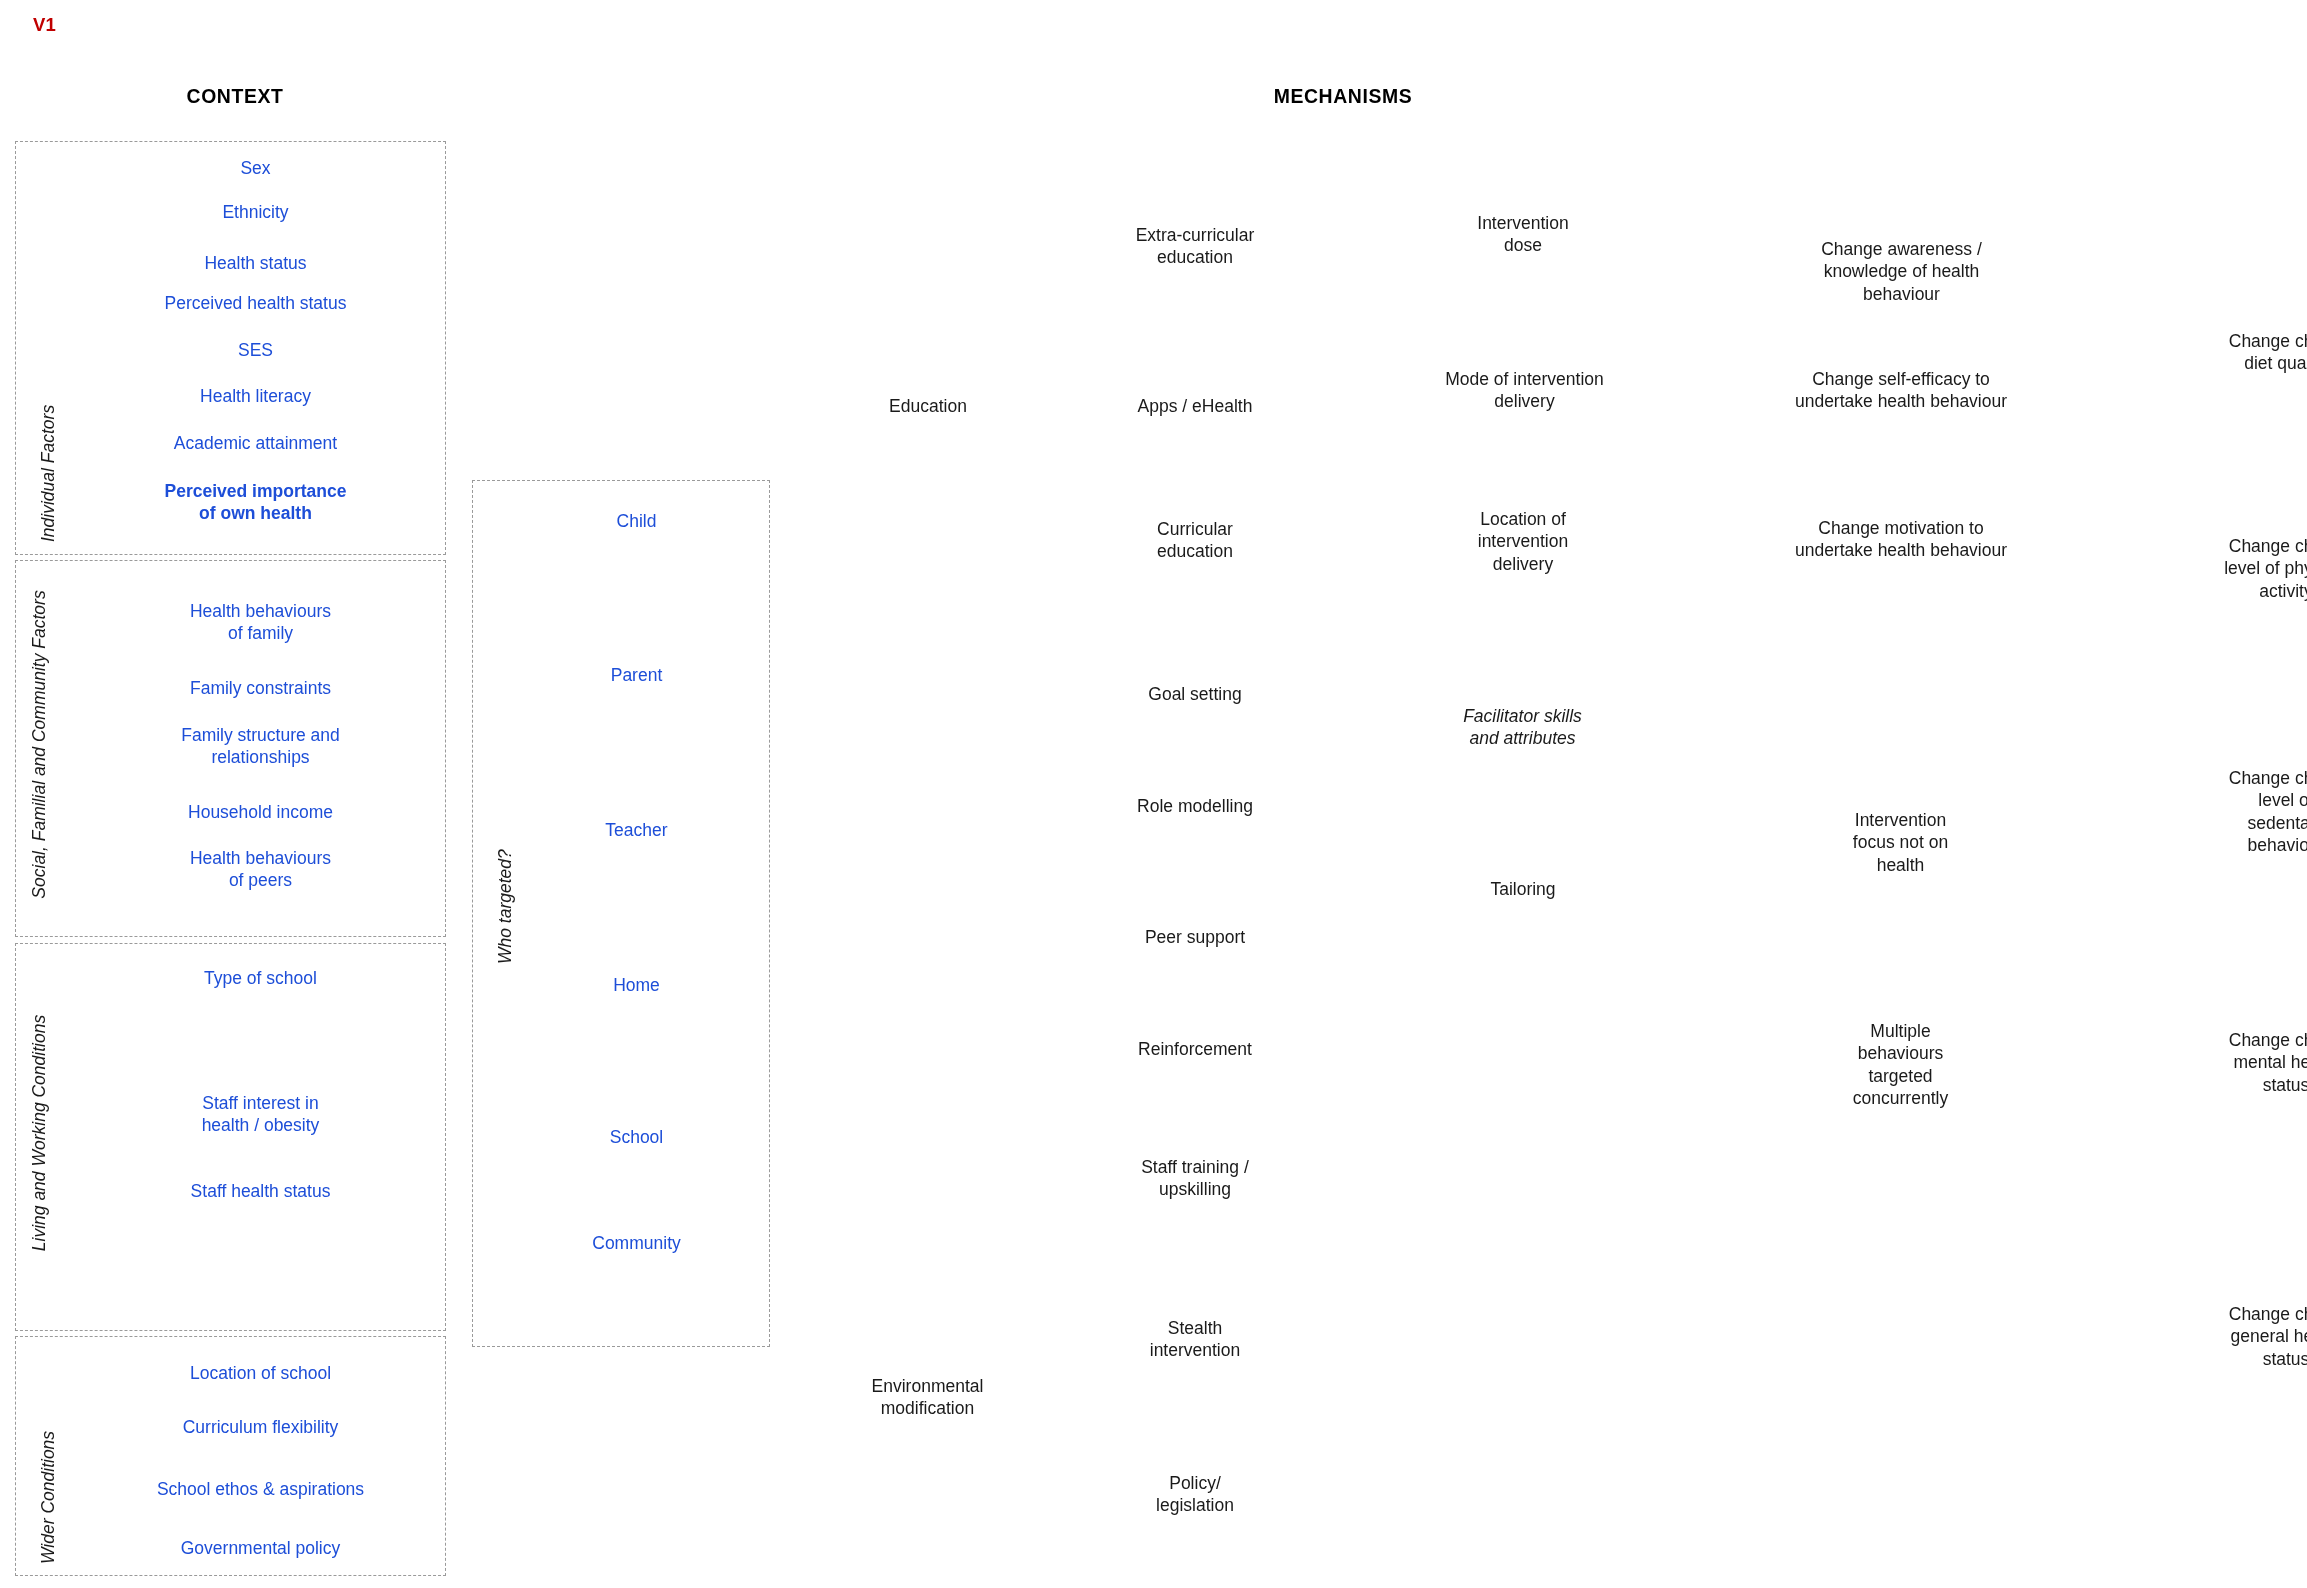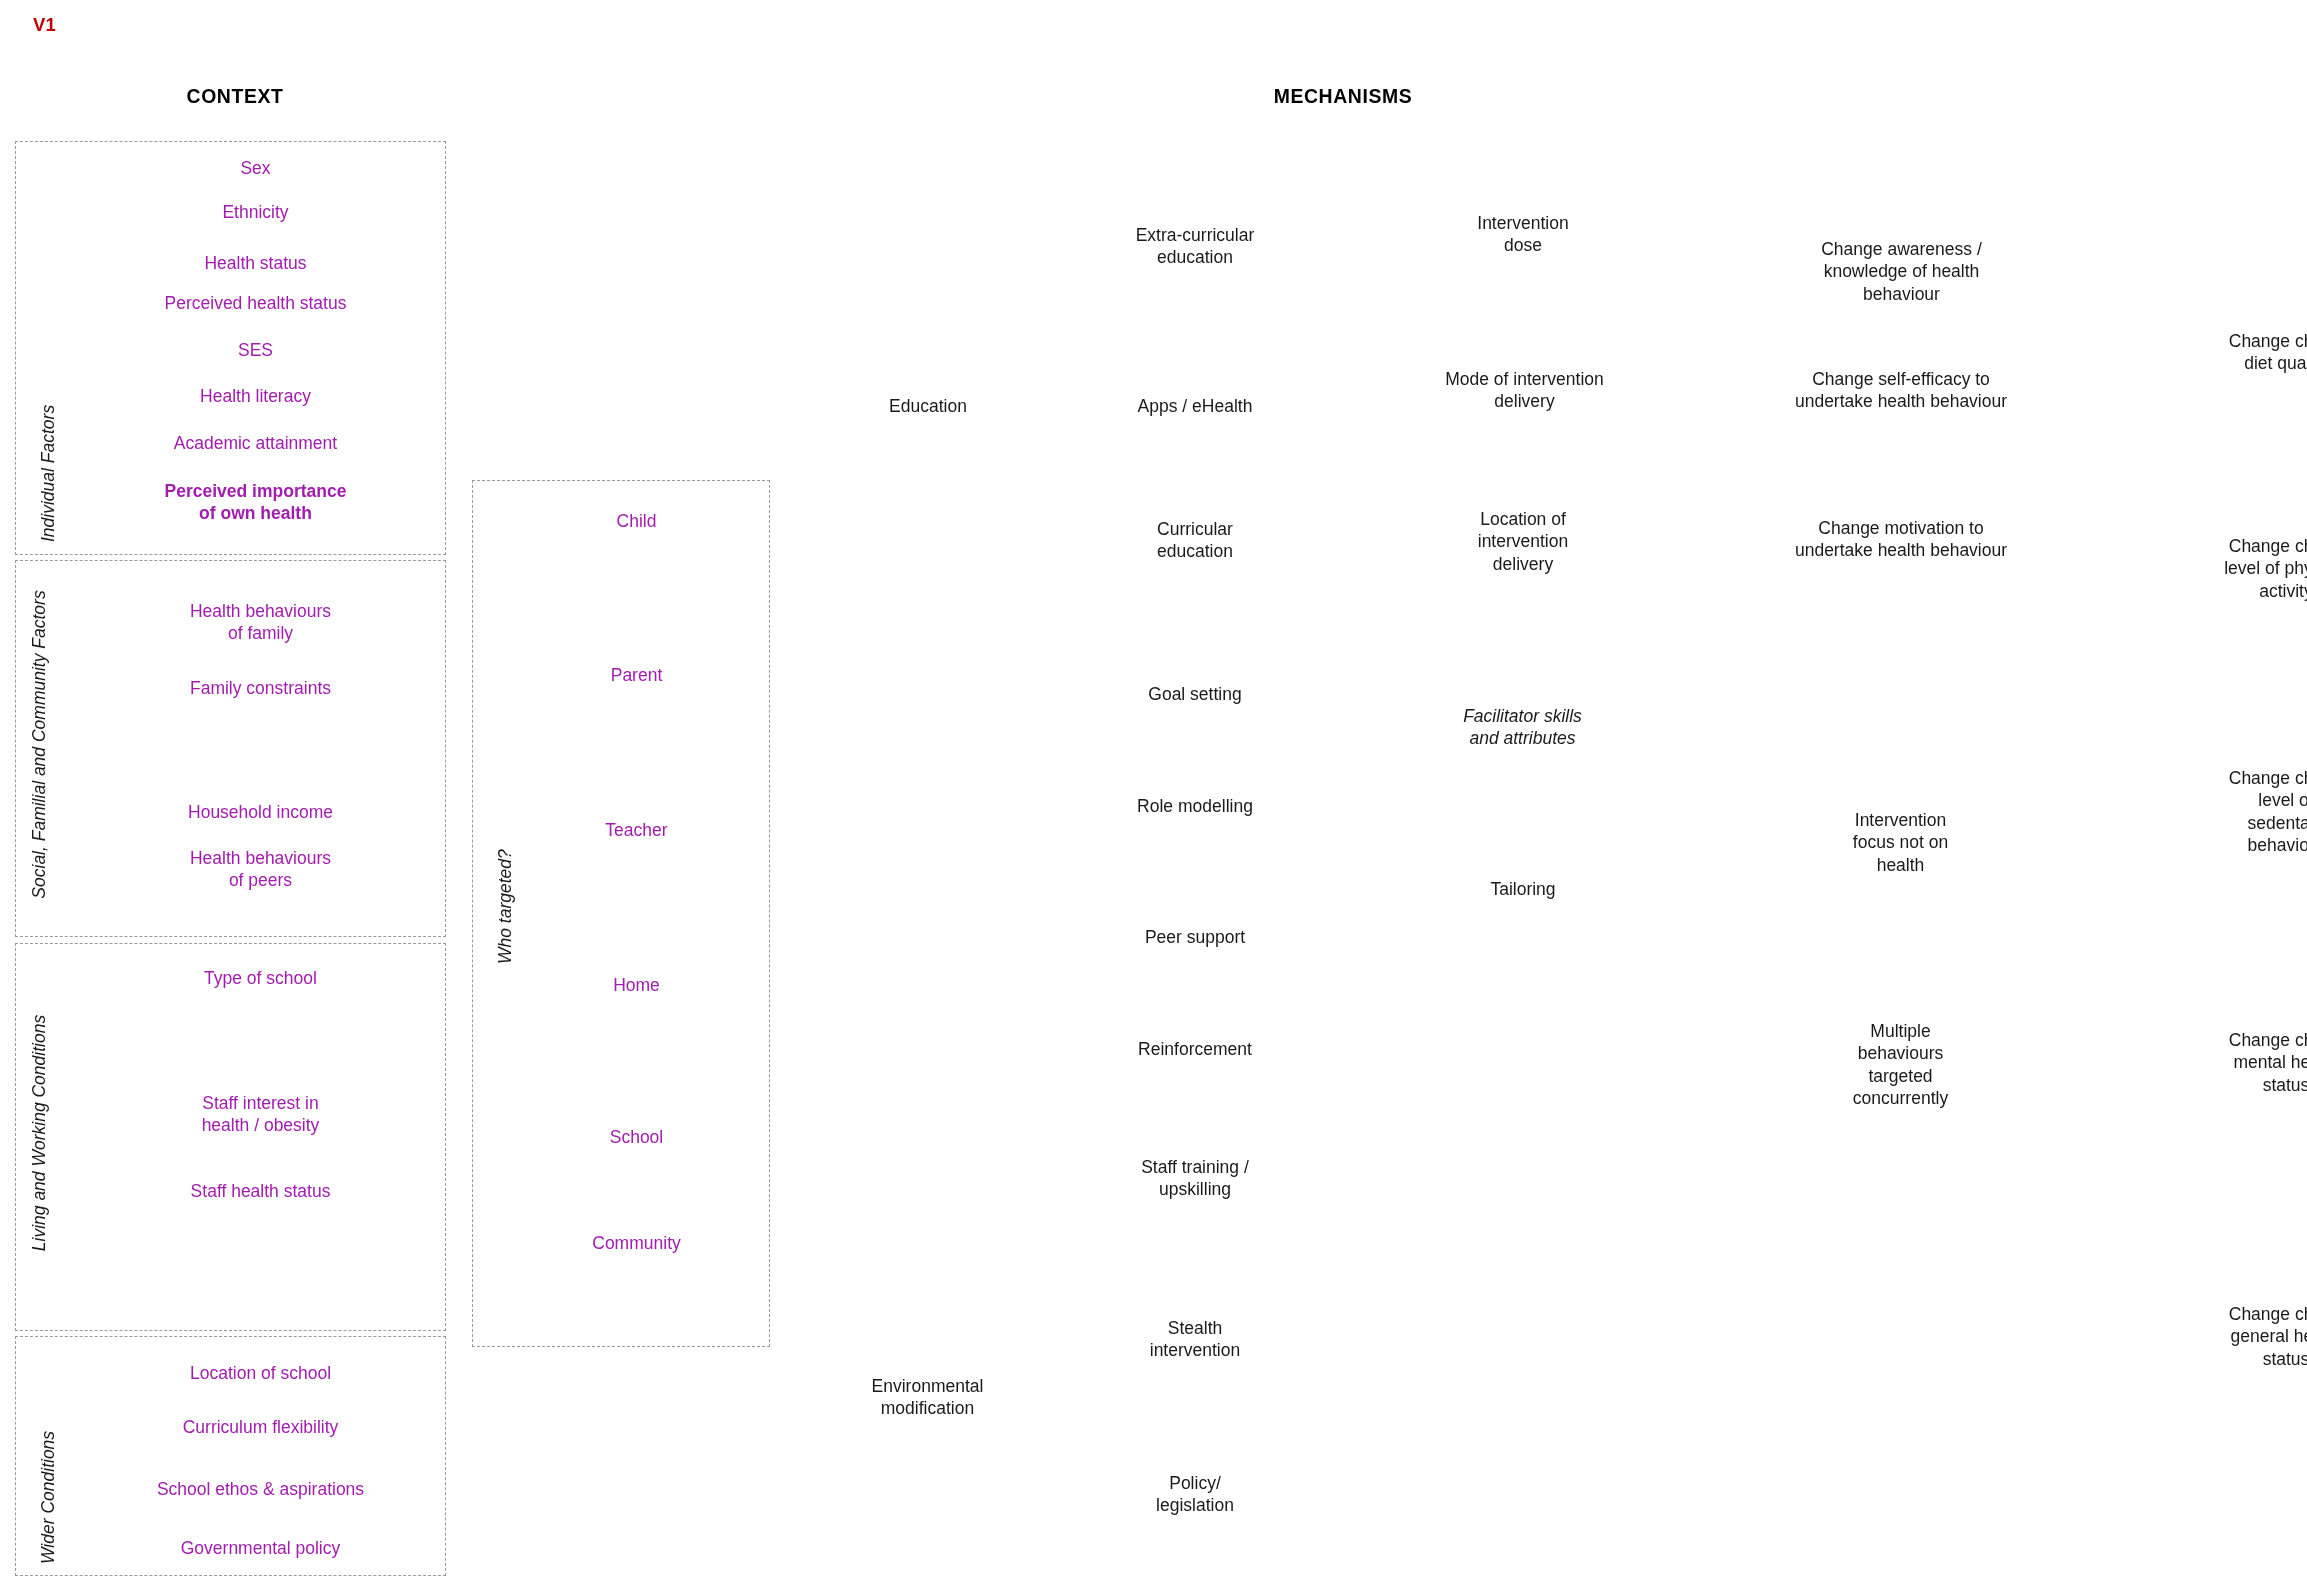--- a/index.html
+++ b/index.html
@@ -74,21 +74,21 @@
     color: #1a1a1a;
     white-space: pre-line;
   }
 
   
   .list-item {
     position: absolute;
     font-size: 17.5px;
     line-height: 1.28;
     text-align: center;
-    color: #a21caf;
+    color: #1d4ed8;
     white-space: pre-line;
   }
 </style>
 </head>
 <body>
 
 <div class="canvas">
 
   <div class="version-tag">V1</div>
 
@@ -106,20 +106,22 @@
   <div class="list-item" style="left:78px; top:432px; width:355px;">Academic attainment</div>
   <div class="list-item" style="left:78px; top:480px; width:355px;font-weight:bold;">Perceived importance
 of own health</div>
 
   <div class="dashed-box" style="left:14.8px; top:560px; width:431px; height:377px;"></div>
   <div class="side-label two-line" style="left:29px; top:927px; width:365px;">Social, Familial and
 Community Factors</div>
   <div class="list-item" style="left:83px; top:600px; width:355px;">Health behaviours
 of family</div>
   <div class="list-item" style="left:83px; top:677px; width:355px;">Family constraints</div>
+  <div class="list-item" style="left:83px; top:724px; width:355px;">Family structure and
+relationships</div>
   <div class="list-item" style="left:83px; top:801px; width:355px;">Household income</div>
   <div class="list-item" style="left:83px; top:847px; width:355px;">Health behaviours
 of peers</div>
 
   <div class="dashed-box" style="left:14.8px; top:943px; width:431px; height:388px;"></div>
   <div class="side-label two-line" style="left:29px; top:1320px; width:374px;">Living and Working
 Conditions</div>
   <div class="list-item" style="left:83px; top:967px; width:355px;">Type of school</div>
   <div class="list-item" style="left:83px; top:1092px; width:355px;">Staff interest in
 health / obesity</div>

